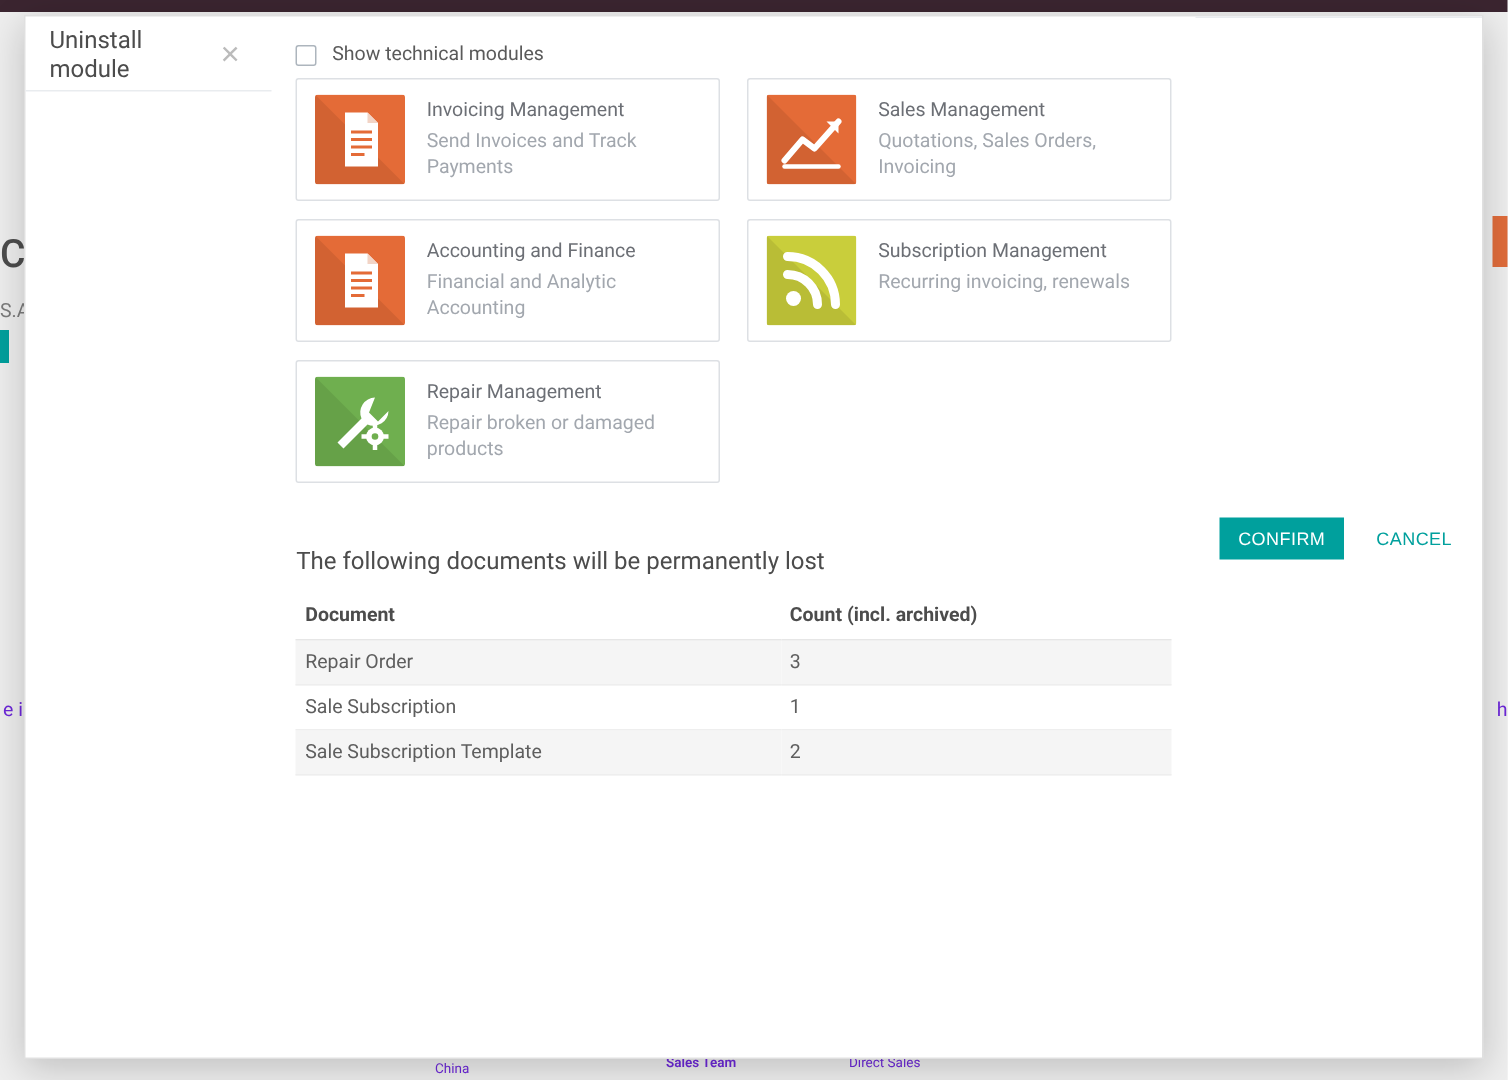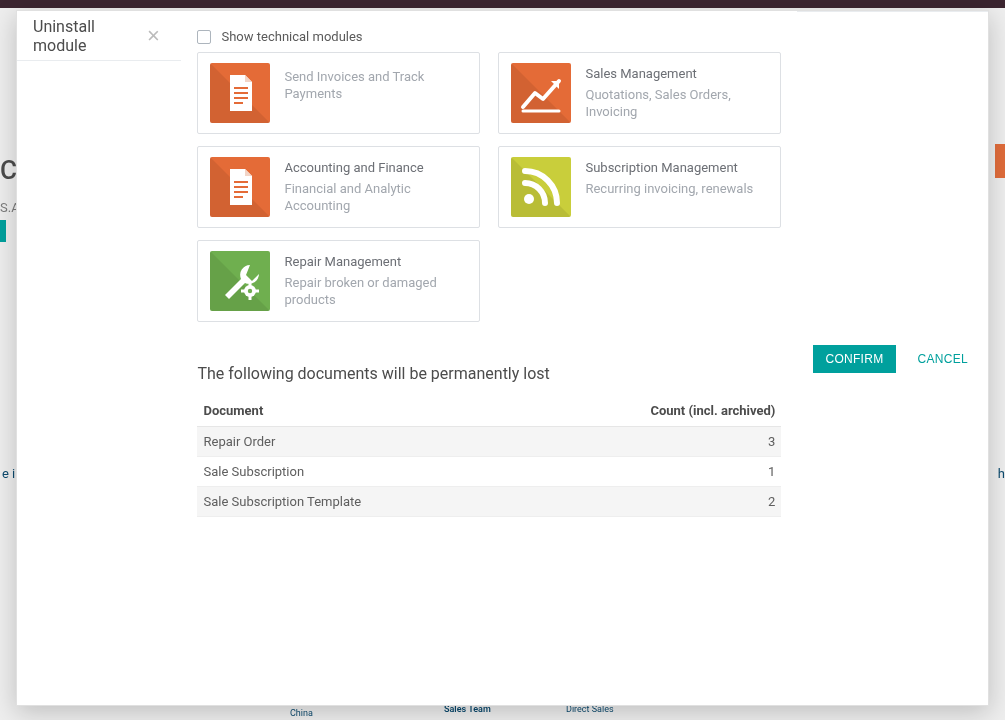--- a/index.html
+++ b/index.html
@@ -18,21 +18,21 @@
     background: #eee;
   }
   .backdrop-topbar {
     position: absolute;
     top: 0; left: 0; right: 0;
     height: 8px;
     background: #3b2530;
   }
   .backdrop .bg-text {
     position: absolute;
-    color: #0c4a6e;
+    color: #6d28d9;
     font-size: 13px;
     white-space: nowrap;
   }
   .backdrop .bg-big {
     position: absolute;
     left: 0;
     top: 155px;
     font-size: 26px;
     font-weight: 500;
     color: #4c4c4c;
@@ -167,21 +167,20 @@
     margin-top: 4px;
   }
   .doc-table th {
     text-align: left;
     font-weight: 700;
     color: #4c4c4c;
     padding: 8px 6px;
     border-bottom: 1px solid #e6e6e6;
   }
   .doc-table th.count, .doc-table td.count {
-    text-align: right;
   }
   .doc-table tbody tr:nth-child(odd) { background: #f5f5f5; }
   .doc-table td {
     padding: 7px 6px;
     color: #5e5e5e;
     border-bottom: 1px solid #eee;
   }
 
   .modal-footer {
     border-top: 1px solid #e9ecef;
@@ -252,20 +251,21 @@
 
             <path d="M20 12 h15 l7 7 v29 h-22 z" fill="#fff"></path>
             <path d="M35 12 v7 h7 z" fill="#f2d4c6"></path>
             <rect x="24" y="24" width="14" height="2" fill="#E46B37"></rect>
             <rect x="24" y="29" width="14" height="2" fill="#E46B37"></rect>
             <rect x="24" y="34" width="14" height="2" fill="#E46B37"></rect>
             <rect x="24" y="39" width="9" height="2" fill="#E46B37"></rect>
           </svg>
         </div>
         <div class="app-meta">
+          <div class="app-name">Invoicing Management</div>
           <div class="app-desc">Send Invoices and Track Payments</div>
         </div>
       </div>
 
       <div class="app-card">
         <div class="app-icon">
           <svg viewBox="0 0 60 60">
             <rect width="60" height="60" fill="#E46B37"></rect>
             <polygon points="0,0 60,60 0,60" fill="#000" opacity="0.08"></polygon>
             <polyline points="12,44 24,30 32,36 48,18" fill="none" stroke="#fff" stroke-width="4" stroke-linejoin="round" stroke-linecap="round"></polyline>

